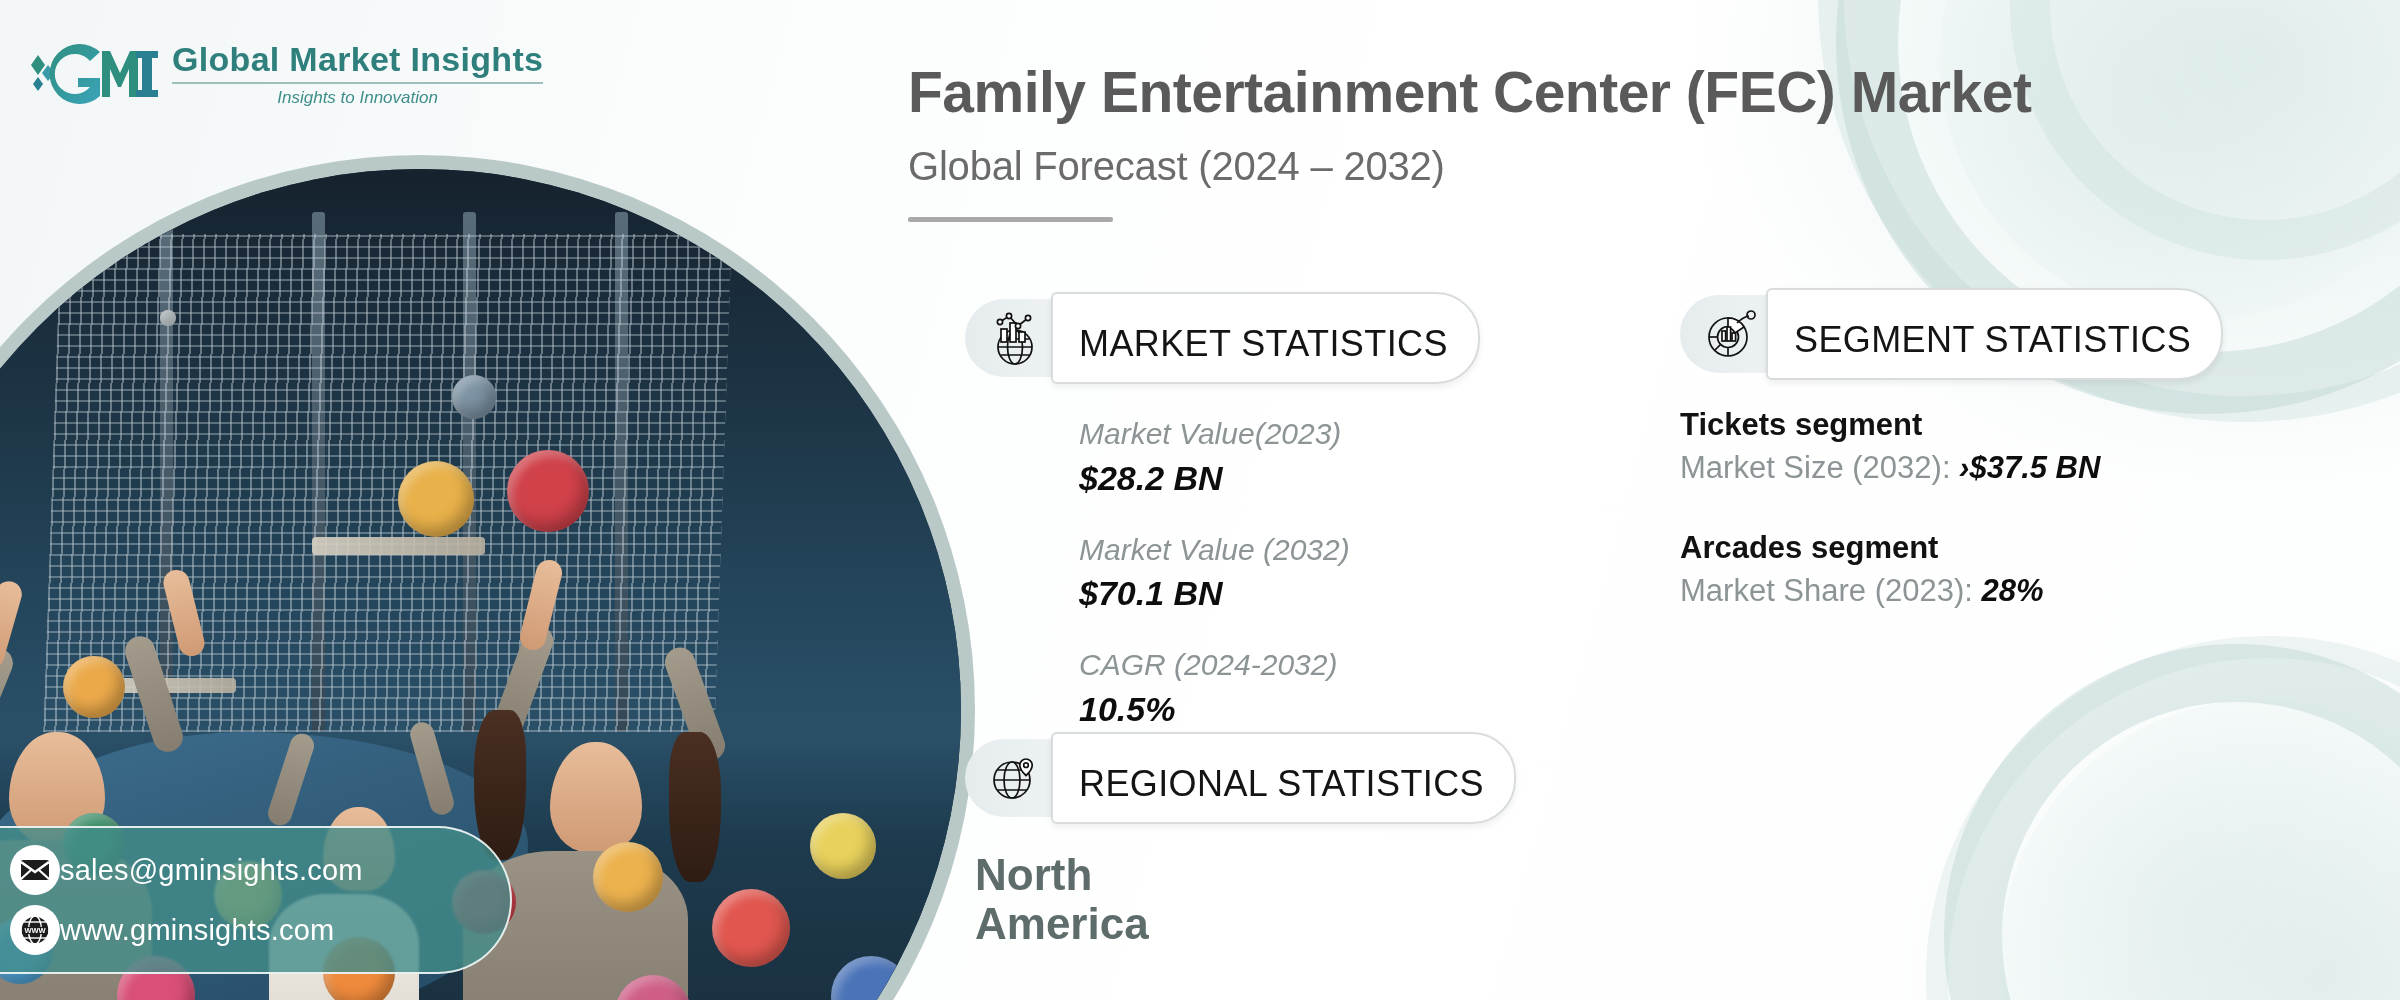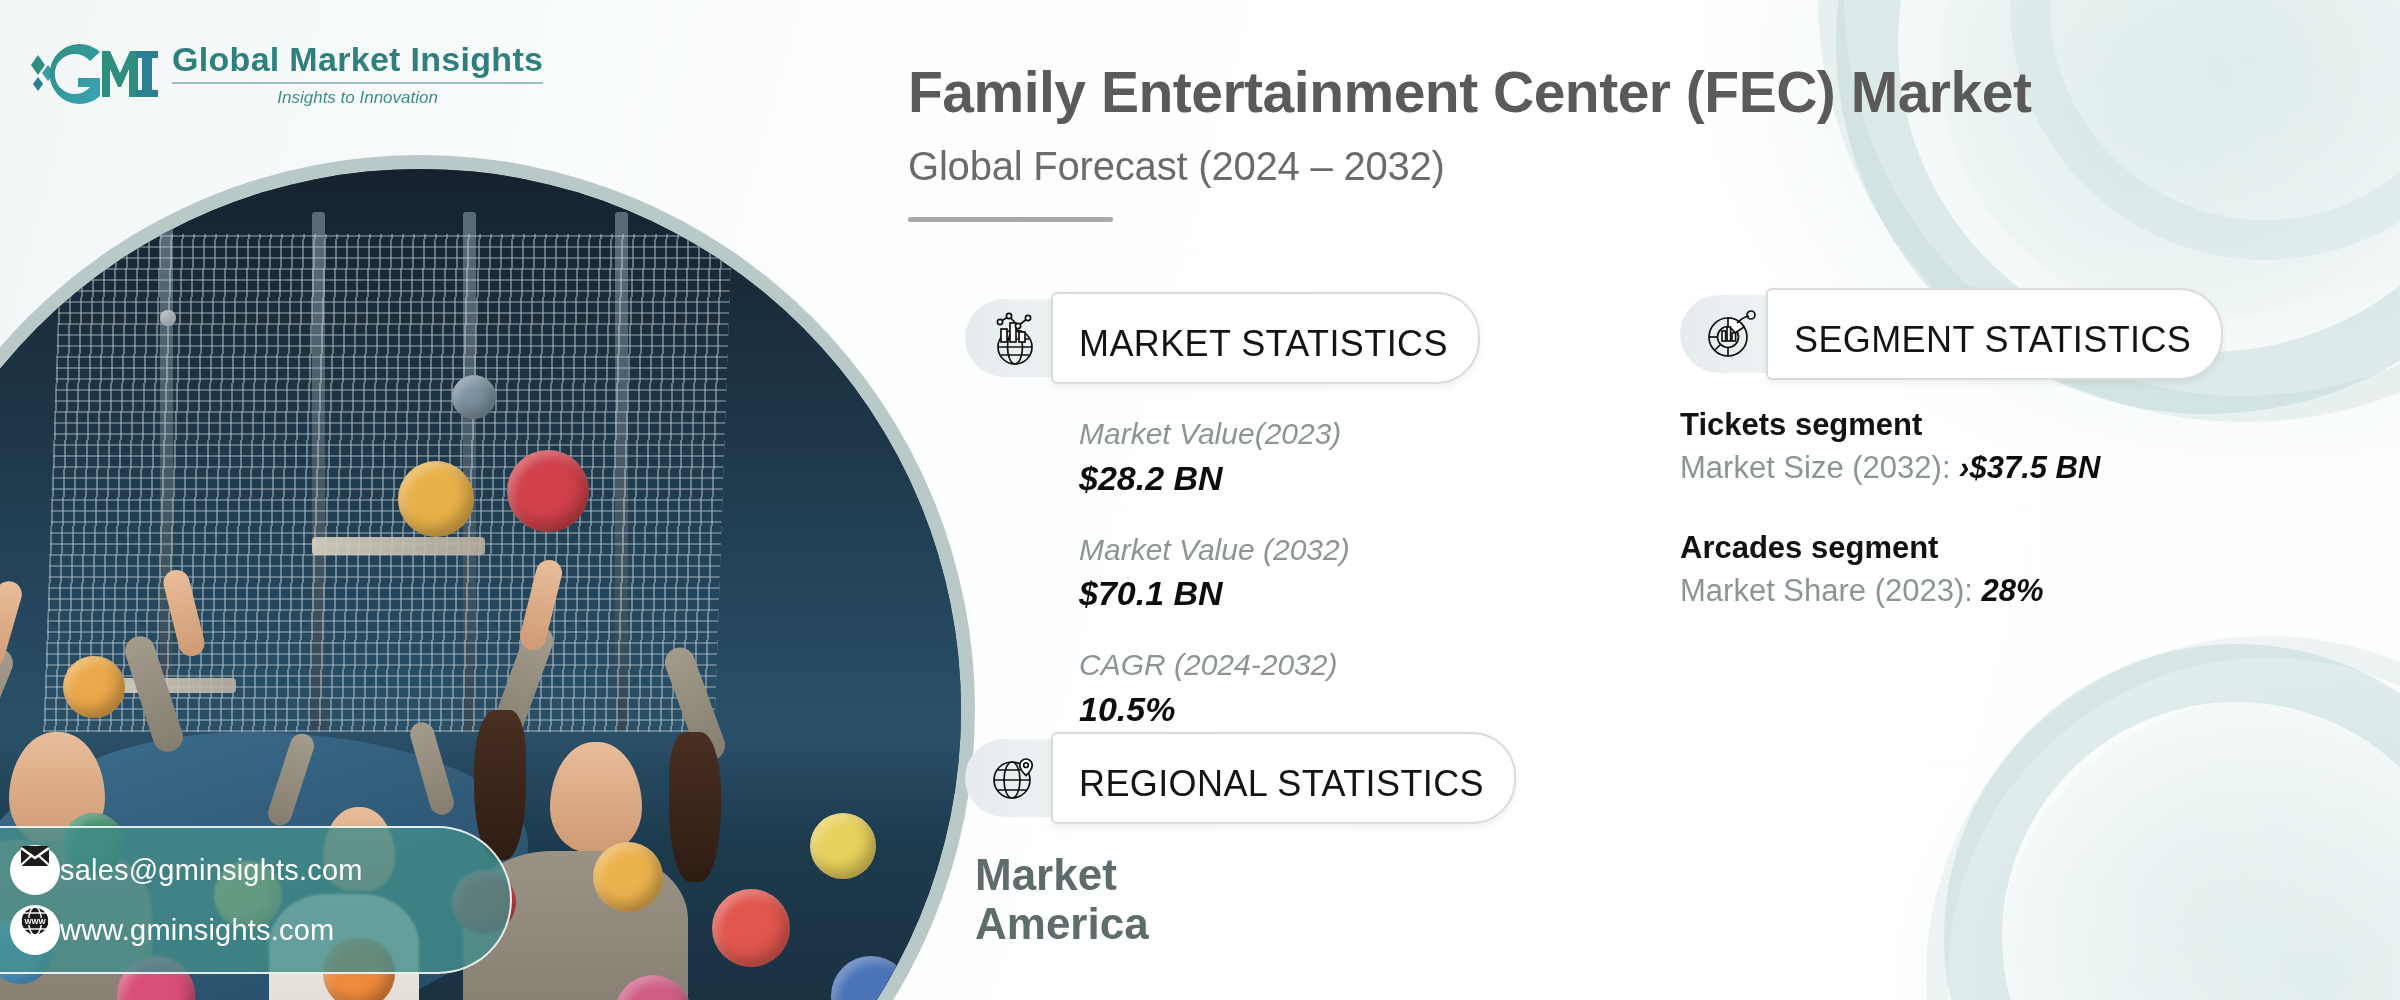--- a/index.html
+++ b/index.html
@@ -64,21 +64,21 @@
   .contact{
     position:absolute;left:-28px;bottom:26px;width:540px;height:148px;
     background:rgba(66,140,138,0.80);
     border:2px solid rgba(255,255,255,0.85);
     border-radius:0 78px 78px 0;
     display:flex;flex-direction:column;justify-content:center;gap:10px;
     padding-left:36px;box-sizing:border-box;
     backdrop-filter:blur(1px);
   }
   .contact-row{display:flex;align-items:center;}
-  .c-icon{width:50px;height:50px;border-radius:50%;background:#fff;display:flex;align-items:flex-start;justify-content:center;flex:0 0 auto;}
+  .c-icon{width:50px;height:50px;border-radius:50%;background:#fff;display:flex;align-items:center;justify-content:center;flex:0 0 auto;}
   .c-icon svg{display:block;}
   .c-text{color:#ffffff;font-size:29px;letter-spacing:.2px;white-space:nowrap;}
 
   
   .logo{position:absolute;left:28px;top:42px;display:flex;align-items:center;gap:14px;}
   .logo-mark{display:flex;align-items:center;}
   .logo-words{display:flex;flex-direction:column;line-height:1;}
   .logo-title{font-size:34px;font-weight:bold;color:#2f7f7d;letter-spacing:.3px;}
   .logo-rule{height:2px;background:#9fbfbe;margin:6px 0 5px 0;width:100%;}
   .logo-tag{font-size:17px;color:#3d8d8a;text-align:center;font-style:italic;}
@@ -337,17 +337,17 @@
           <ellipse cx="26" cy="31" rx="8" ry="18"></ellipse>
           <line x1="8" y1="31" x2="44" y2="31"></line>
           <path d="M11.5 21 H40.5 M11.5 41 H40.5"></path>
           <path d="M40 10 a6.2 6.2 0 0 1 6.2 6.2 c0 4.6 -6.2 10.3 -6.2 10.3 s-6.2 -5.7 -6.2 -10.3 A6.2 6.2 0 0 1 40 10 z" fill="#fff"></path>
           <circle cx="40" cy="16.2" r="2.3"></circle>
         </svg>
       </span>
       <span class="pill-label">REGIONAL STATISTICS</span>
     </div>
     <div class="reg-body" style="margin-left:10px;">
-      <div class="reg-region">Market America</div>
+      <div class="reg-region">North America</div>
     </div>
   </div>
 
 </div>
 
 </body></html>

